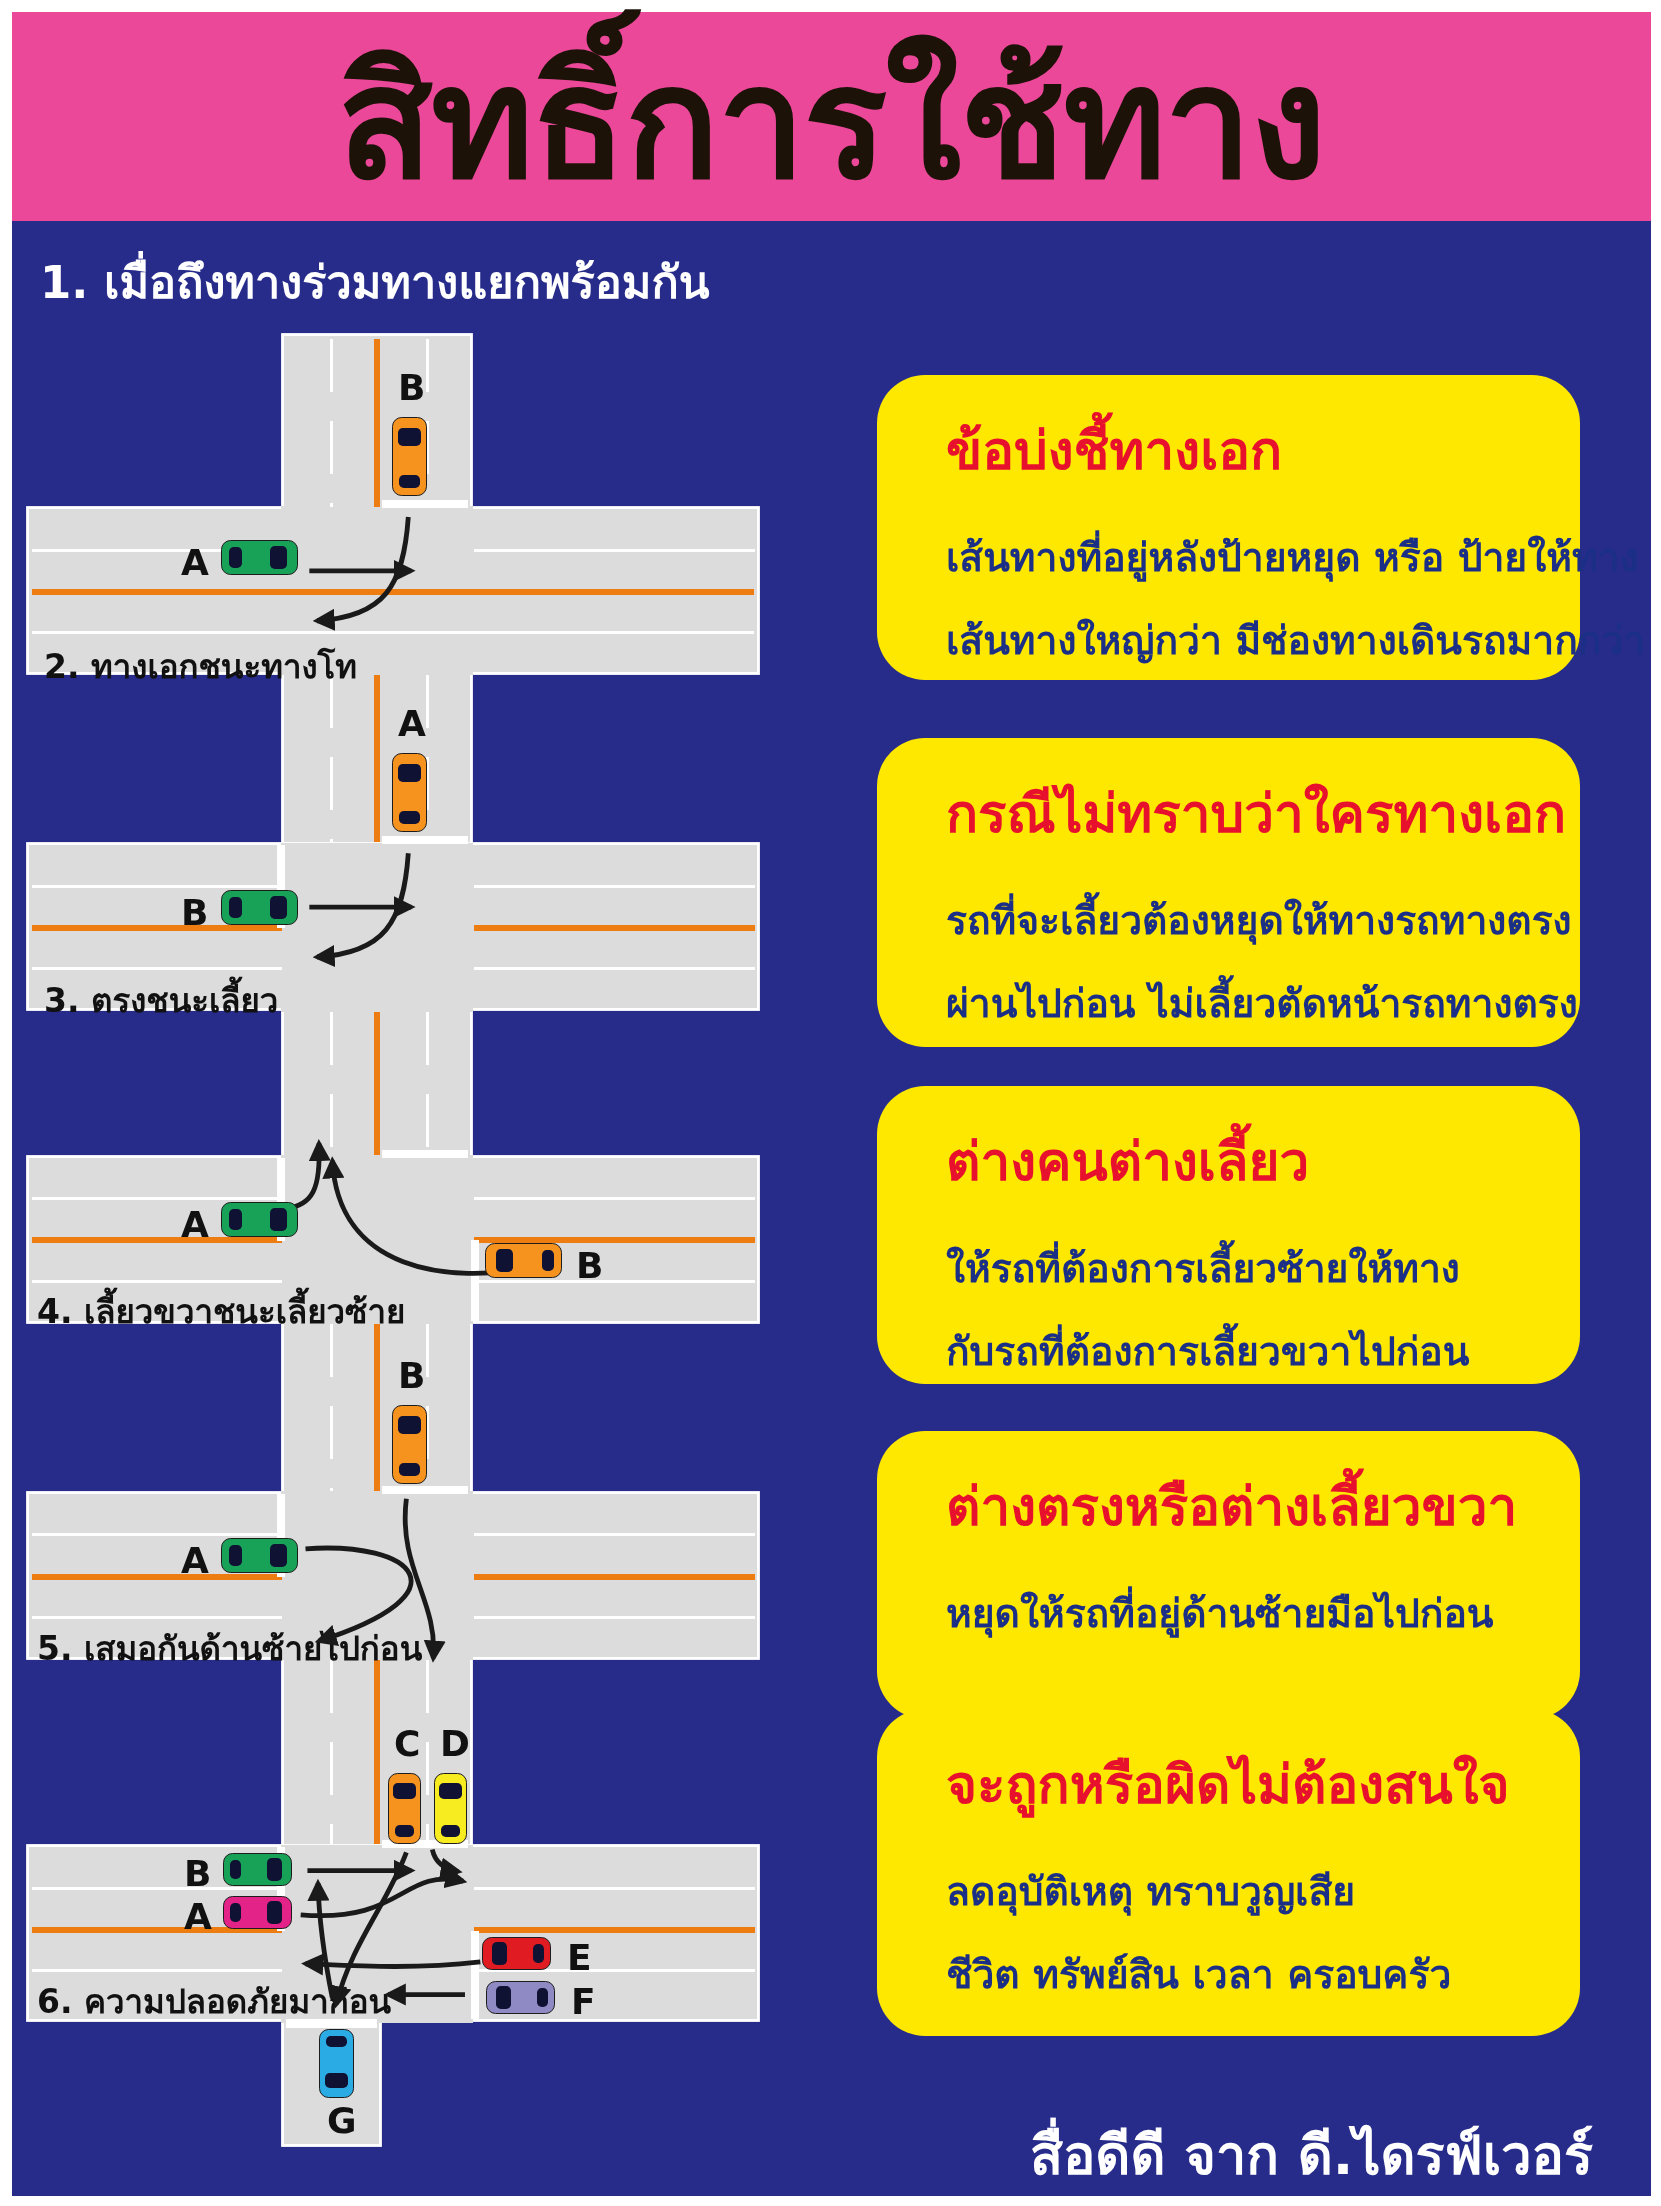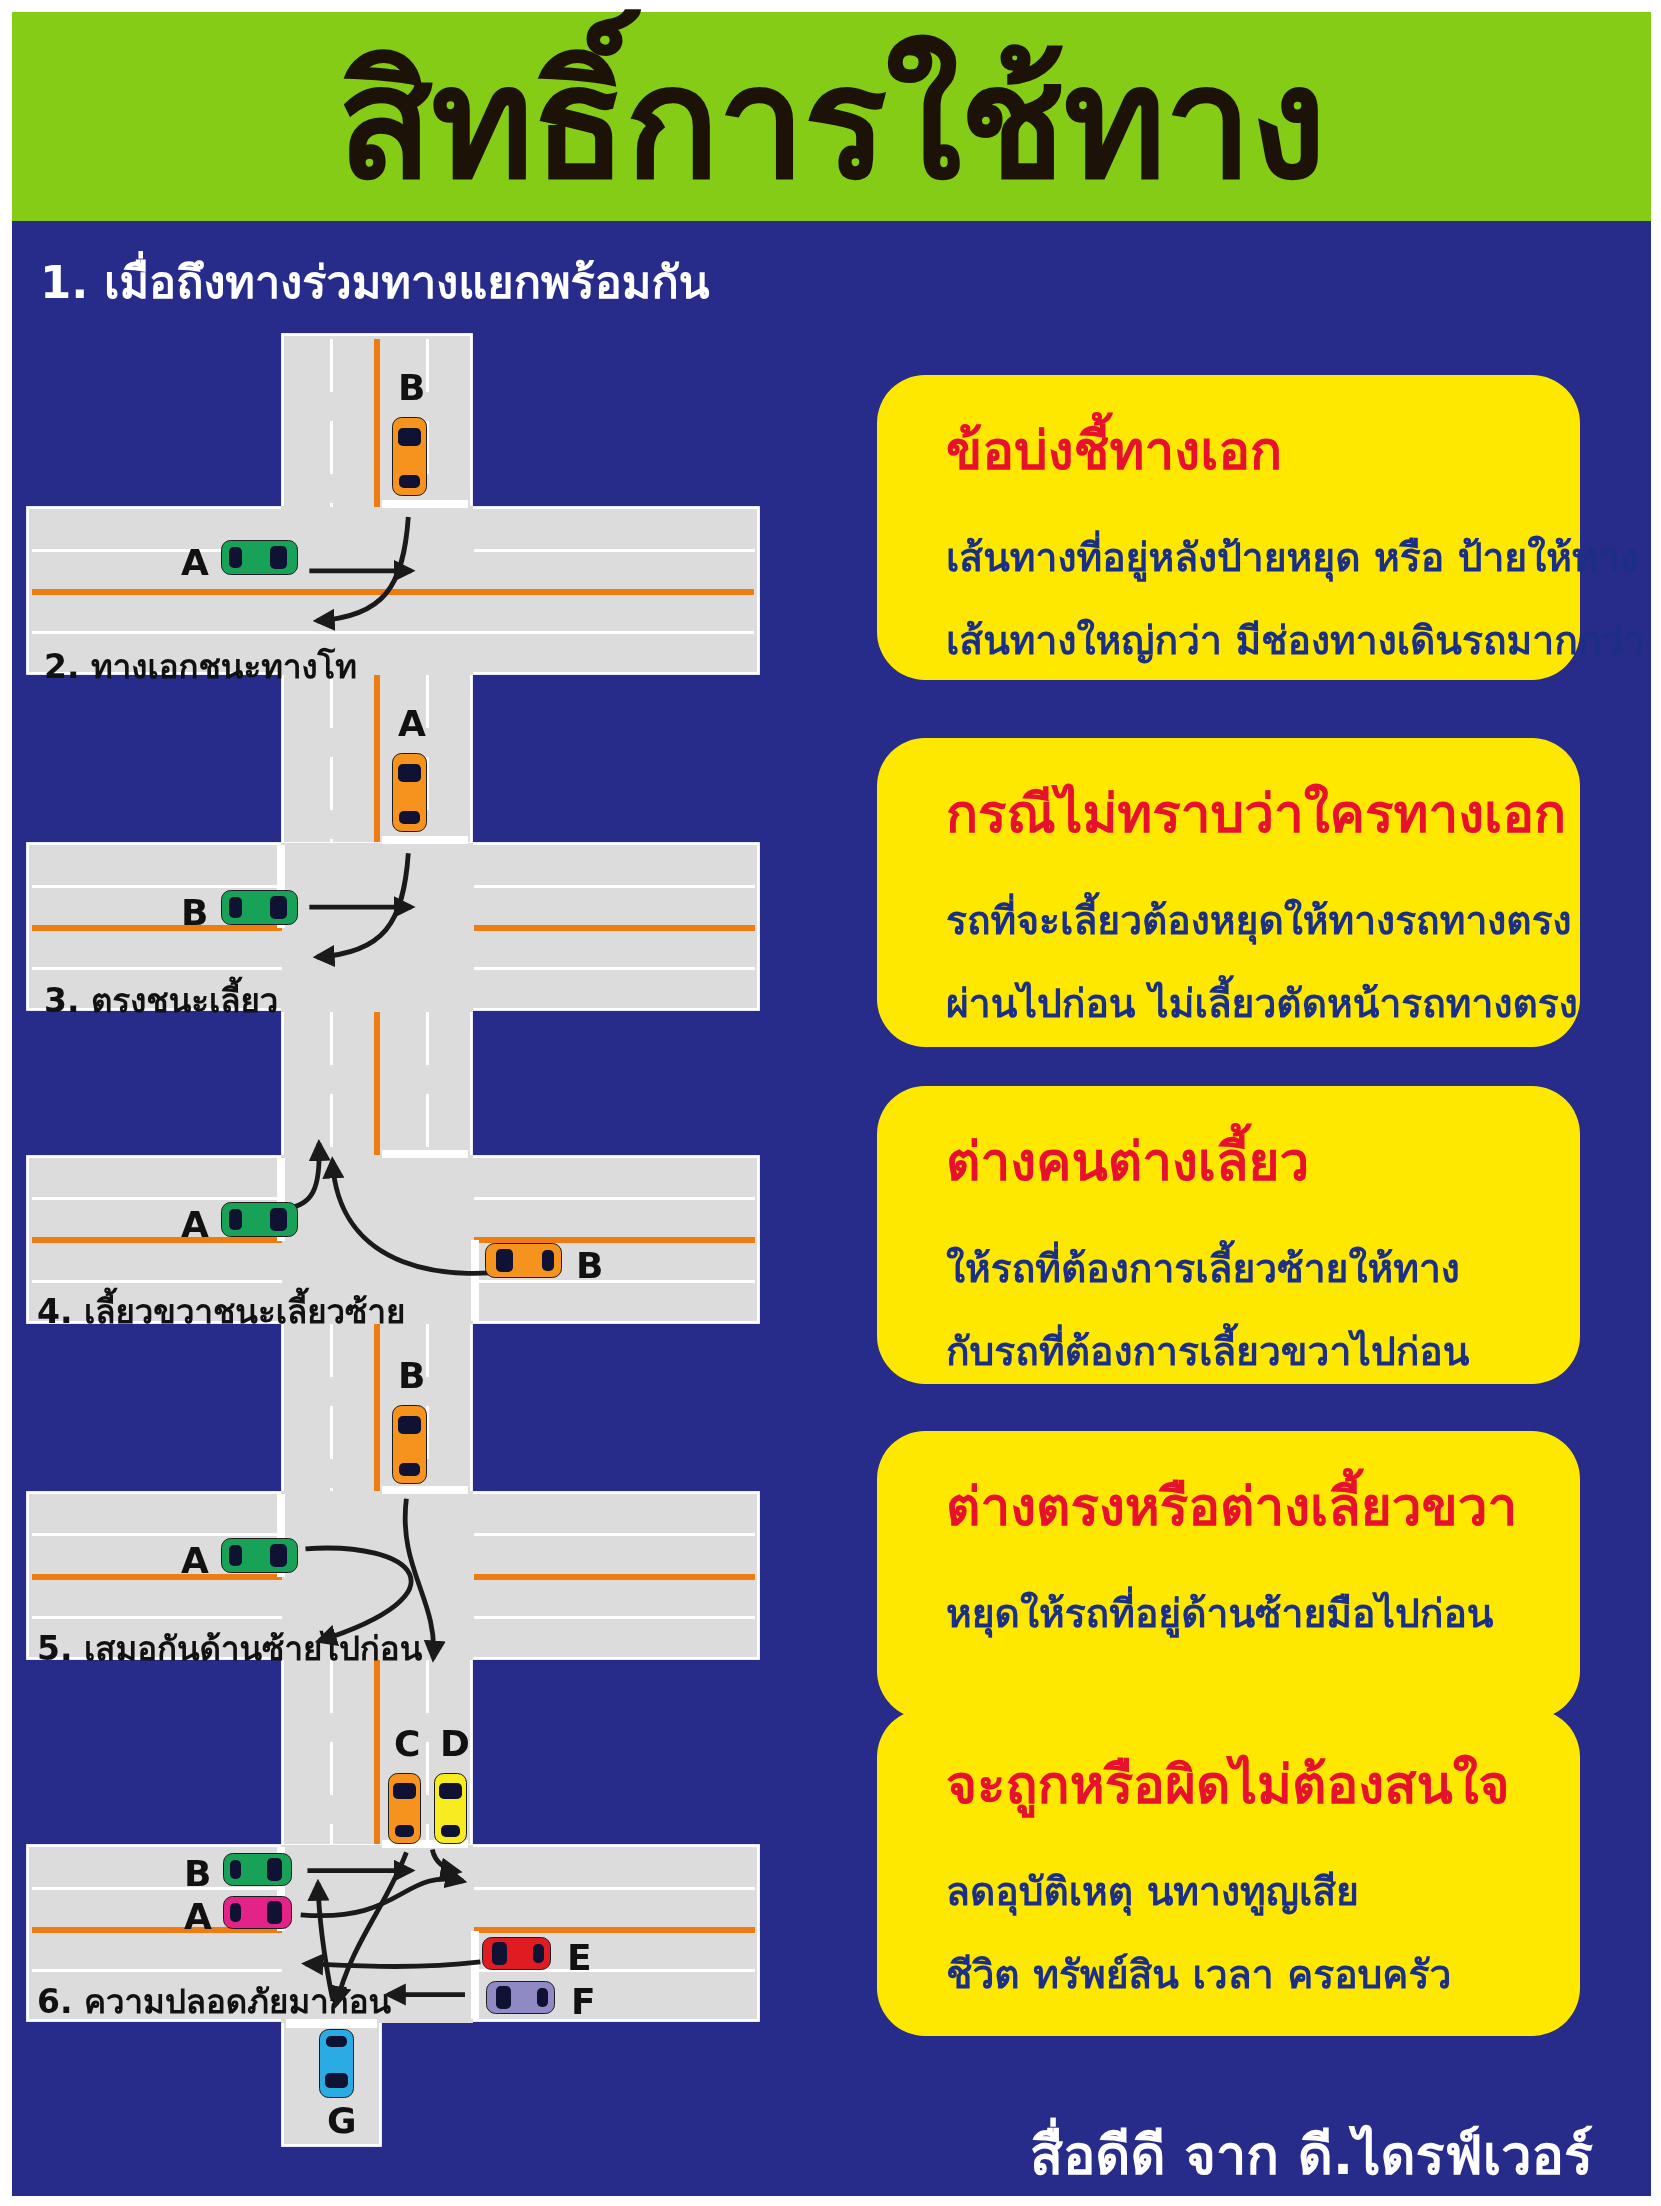--- a/index.html
+++ b/index.html
@@ -2,21 +2,21 @@
 <html><head>
 <meta charset="utf-8">
 <style>
   html,body{margin:0;padding:0;background:#555;}
   .poster{
     position:relative;width:1662px;height:2207px;background:#ffffff;
     overflow:hidden;font-family:"DejaVu Sans","Liberation Sans",sans-serif;
   }
   .bg{position:absolute;left:11.5px;top:11.5px;width:1639px;height:2184px;background:#272c8b;}
   .title-band{
-    position:absolute;left:11.5px;top:11.5px;width:1639px;height:209px;background:#84cc16;
+    position:absolute;left:11.5px;top:11.5px;width:1639px;height:209px;background:#ec4899;
     display:flex;align-items:center;justify-content:center;
   }
   .poster-title{
     font-size:156px;font-weight:bold;color:#1d1208;letter-spacing:-1.9px;line-height:1;
     padding-top:13.4px;white-space:nowrap;
   }
   .section-heading{
     position:absolute;left:40px;top:246px;font-size:45px;font-weight:bold;color:#ffffff;
     white-space:nowrap;
   }
@@ -262,20 +262,20 @@
         <div class="box-heading">ต่างคนต่างเลี้ยว</div>
         <div class="box-line">ให้รถที่ต้องการเลี้ยวซ้ายให้ทาง</div>
         <div class="box-line">กับรถที่ต้องการเลี้ยวขวาไปก่อน</div>
       </div>
       <div class="info-box" style="top: 1431px; height: 288px;">
         <div class="box-heading">ต่างตรงหรือต่างเลี้ยวขวา</div>
         <div class="box-line">หยุดให้รถที่อยู่ด้านซ้ายมือไปก่อน</div>
       </div>
       <div class="info-box" style="top: 1709px; height: 327px;">
         <div class="box-heading">จะถูกหรือผิดไม่ต้องสนใจ</div>
-        <div class="box-line">ลดอุบัติเหตุ นทางทูญเสีย</div>
+        <div class="box-line">ลดอุบัติเหตุ ทราบวูญเสีย</div>
         <div class="box-line">ชีวิต ทรัพย์สิน เวลา ครอบครัว</div>
       </div>
     </div>
 
   <div class="footer-credit">สื่อดีดี จาก ดี.ไดรฟ์เวอร์</div>
 </div>
 
 
 </body></html>

